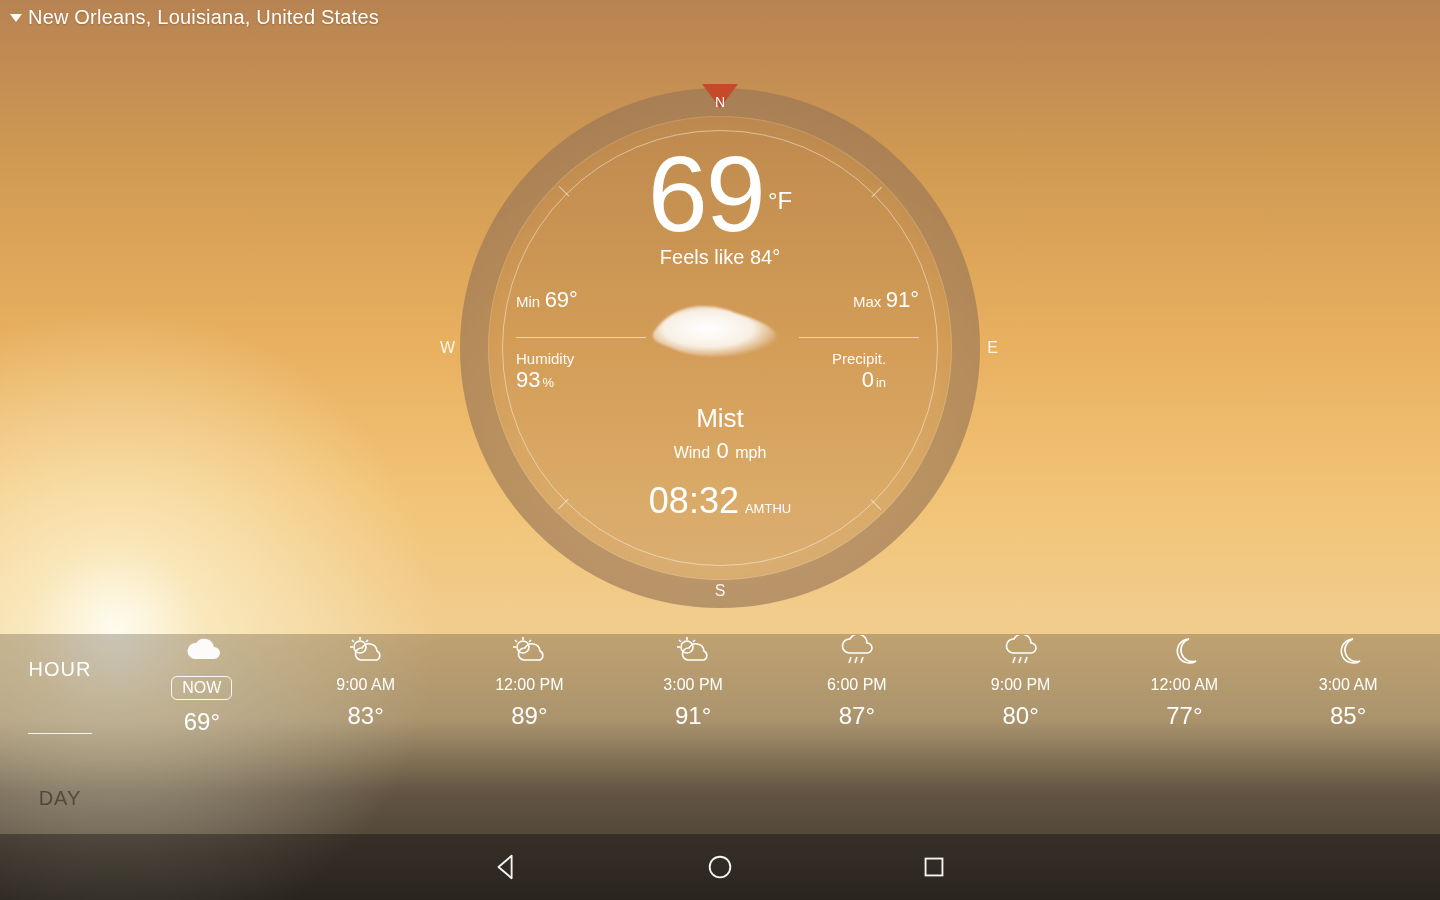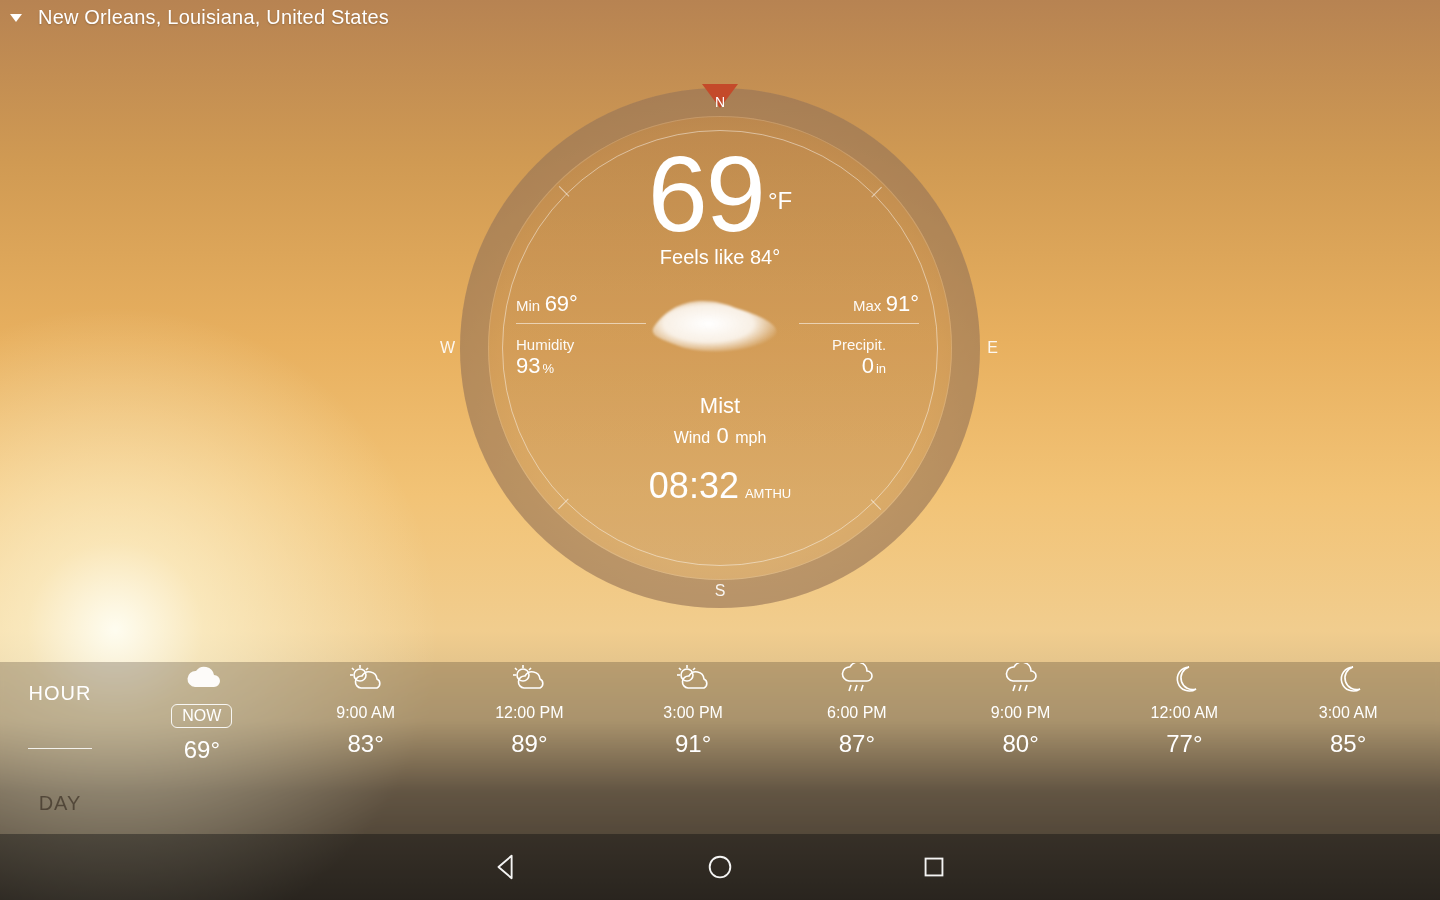--- a/index.html
+++ b/index.html
@@ -8,21 +8,21 @@
     background:
       radial-gradient(circle at 8% 70%, rgba(255,255,245,0.95) 0%, rgba(255,250,220,0.6) 6%, rgba(255,255,255,0) 22%),
       linear-gradient(to bottom, #b78352 0%, #d09a53 18%, #e8b05f 38%, #f2c376 55%, #f1cd8e 70%, #d2b888 80%, #6e614e 88%, #3d372e 100%);
     color: #fff;
     position: relative;
   }
 
   
   .location {
     position: absolute; top: 6px; left: 10px;
-    display: flex; align-items: center; gap: 16px;
+    display: flex; align-items: center; gap: 6px;
     font-size: 20px; letter-spacing: .2px;
     text-shadow: 0 1px 2px rgba(0,0,0,.2);
     cursor: pointer;
   }
   .location .tri { width: 0; height: 0; border-left: 6px solid transparent; border-right: 6px solid transparent; border-top: 8px solid #fff; display:inline-block; }
 
   
   .dial-wrap { position: absolute; left: 50%; top: 348px; transform: translate(-50%, -50%); width: 520px; height: 520px; }
   .dial-outer {
     position: absolute; inset: 0;
@@ -46,38 +46,38 @@
 
   .dial-content { position:absolute; inset:50px; display:flex; flex-direction:column; align-items:center; color:#fff; }
   .temp-row { display:flex; align-items:center; margin-top: 2px; line-height:1; }
   .temp-big { font-size: 108px; font-weight:200; letter-spacing:-2px; }
   .temp-unit { font-size: 24px; font-weight:300; margin-top: 14px; margin-left:4px; }
   .feels { font-size: 20px; margin-top: -2px; }
 
   .mid-row { display:flex; width:100%; justify-content:space-between; align-items:center; margin-top: 18px; padding: 0 6px; }
   .mid-col { display:flex; flex-direction:column; gap:6px; font-size:16px; min-width:130px; }
   .mid-col.right { text-align:right; align-items:center; }
-  .mid-col .row1 { padding-bottom:6px; border-bottom:1px solid rgba(255,255,255,.55); min-width:120px; }
+  .mid-col .row1 { padding-bottom:24px; border-bottom:1px solid rgba(255,255,255,.55); min-width:120px; }
   .mid-col .row2 { padding-top:6px; }
   .mid-col .val { font-size:22px; }
   .mid-col .lbl { font-size:15px; opacity:.95; }
   .mid-col .unit-sm { font-size:13px; margin-left:2px; }
 
   .cloud { width: 200px; height: 96px; position:relative; }
   .cloud svg { position:absolute; inset:0; filter: blur(1px); }
 
-  .cond { font-size: 22px; margin-top: 10px; }
+  .cond { font-size: 26px; margin-top: 10px; }
   .wind { font-size: 16px; margin-top: 4px; }
   .wind .num { font-size:22px; padding:0 2px; }
   .time-row { display:flex; align-items:baseline; gap:6px; margin-top: 16px; }
   .time-big { font-size: 36px; font-weight:300; }
   .time-meta { display:flex; flex-direction:row; font-size:13px; line-height:1.15; }
 
   
-  .strip { position:absolute; left:0; right:0; bottom:66px; height:172px;
+  .strip { position:absolute; left:0; right:0; bottom:66px; height:200px;
     background: rgba(70,55,40,.28); backdrop-filter: blur(2px);
     display:flex; align-items:stretch; padding-right: 10px; }
   .mode-col { width: 120px; display:flex; flex-direction:column; justify-content:space-around; align-items:center; gap:10px; }
   .mode-btn { font-size: 20px; letter-spacing:1px; color:#fff; cursor:pointer; padding: 6px 8px; }
   .mode-btn.inactive { color: rgba(40,30,20,.55); }
   .mode-sep { width: 64px; height:1px; background: rgba(255,255,255,.85); }
 
   .cells { flex:1; display:flex; }
   .cell { flex:1; display:flex; flex-direction:column; align-items:center; gap:8px; color:#fff; }
   .cell .ico { height: 34px; display:flex; align-items:center; justify-content:center; }

